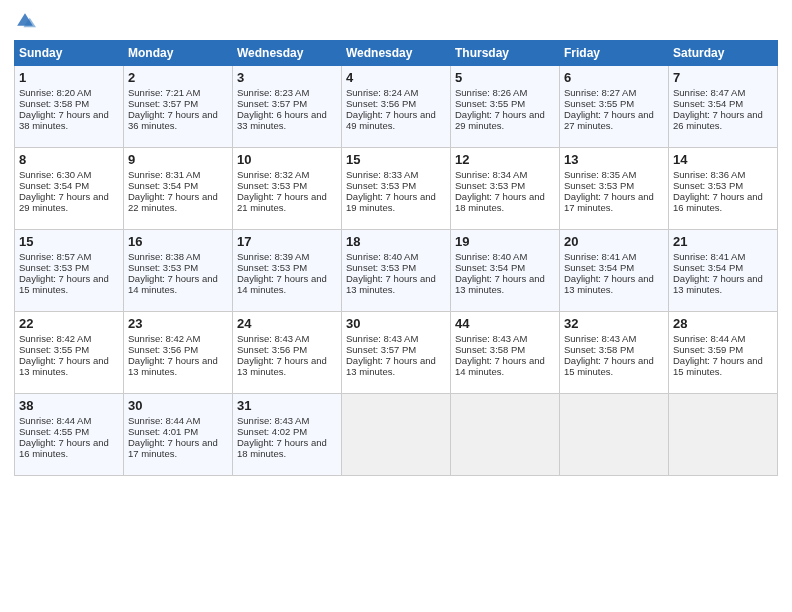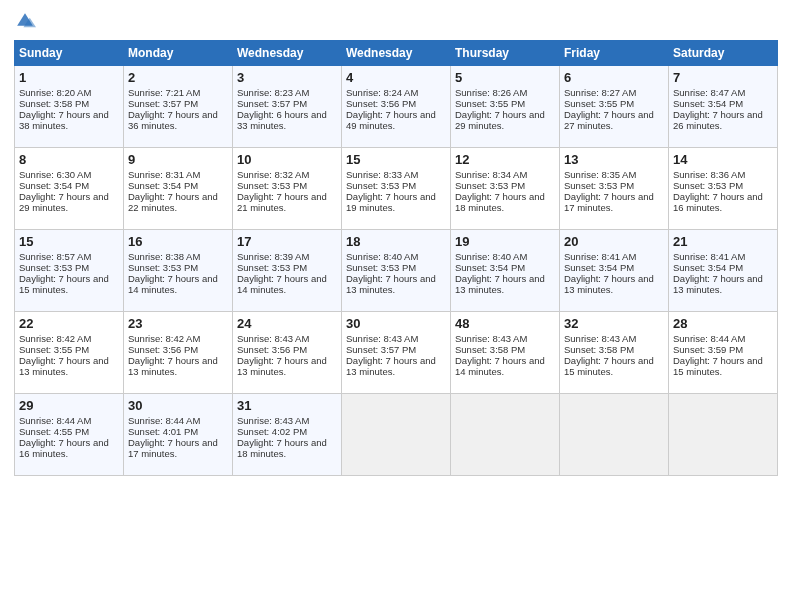--- a/index.html
+++ b/index.html
@@ -155,26 +155,26 @@
           <td><span class="day-number">18</span><span>Sunrise: 8:40 AM</span><br><span>Sunset: 3:53 PM</span><br><span>Daylight: 7 hours and 13 minutes.</span></td>
           <td><span class="day-number">19</span><span>Sunrise: 8:40 AM</span><br><span>Sunset: 3:54 PM</span><br><span>Daylight: 7 hours and 13 minutes.</span></td>
           <td><span class="day-number">20</span><span>Sunrise: 8:41 AM</span><br><span>Sunset: 3:54 PM</span><br><span>Daylight: 7 hours and 13 minutes.</span></td>
           <td><span class="day-number">21</span><span>Sunrise: 8:41 AM</span><br><span>Sunset: 3:54 PM</span><br><span>Daylight: 7 hours and 13 minutes.</span></td>
         </tr>
         <tr>
           <td><span class="day-number">22</span><span>Sunrise: 8:42 AM</span><br><span>Sunset: 3:55 PM</span><br><span>Daylight: 7 hours and 13 minutes.</span></td>
           <td><span class="day-number">23</span><span>Sunrise: 8:42 AM</span><br><span>Sunset: 3:56 PM</span><br><span>Daylight: 7 hours and 13 minutes.</span></td>
           <td><span class="day-number">24</span><span>Sunrise: 8:43 AM</span><br><span>Sunset: 3:56 PM</span><br><span>Daylight: 7 hours and 13 minutes.</span></td>
           <td><span class="day-number">30</span><span>Sunrise: 8:43 AM</span><br><span>Sunset: 3:57 PM</span><br><span>Daylight: 7 hours and 13 minutes.</span></td>
-          <td><span class="day-number">48</span><span>Sunrise: 8:43 AM</span><br><span>Sunset: 3:58 PM</span><br><span>Daylight: 7 hours and 14 minutes.</span></td>
+          <td><span class="day-number">44</span><span>Sunrise: 8:43 AM</span><br><span>Sunset: 3:58 PM</span><br><span>Daylight: 7 hours and 14 minutes.</span></td>
           <td><span class="day-number">32</span><span>Sunrise: 8:43 AM</span><br><span>Sunset: 3:58 PM</span><br><span>Daylight: 7 hours and 15 minutes.</span></td>
           <td><span class="day-number">28</span><span>Sunrise: 8:44 AM</span><br><span>Sunset: 3:59 PM</span><br><span>Daylight: 7 hours and 15 minutes.</span></td>
         </tr>
         <tr>
-          <td><span class="day-number">29</span><span>Sunrise: 8:44 AM</span><br><span>Sunset: 4:55 PM</span><br><span>Daylight: 7 hours and 16 minutes.</span></td>
+          <td><span class="day-number">38</span><span>Sunrise: 8:44 AM</span><br><span>Sunset: 4:55 PM</span><br><span>Daylight: 7 hours and 16 minutes.</span></td>
           <td><span class="day-number">30</span><span>Sunrise: 8:44 AM</span><br><span>Sunset: 4:01 PM</span><br><span>Daylight: 7 hours and 17 minutes.</span></td>
           <td><span class="day-number">31</span><span>Sunrise: 8:43 AM</span><br><span>Sunset: 4:02 PM</span><br><span>Daylight: 7 hours and 18 minutes.</span></td>
           <td class="cell-empty"></td>
           <td class="cell-empty"></td>
           <td class="cell-empty"></td>
           <td class="cell-empty"></td>
         </tr>
       </tbody>
   </table>
 </div>

